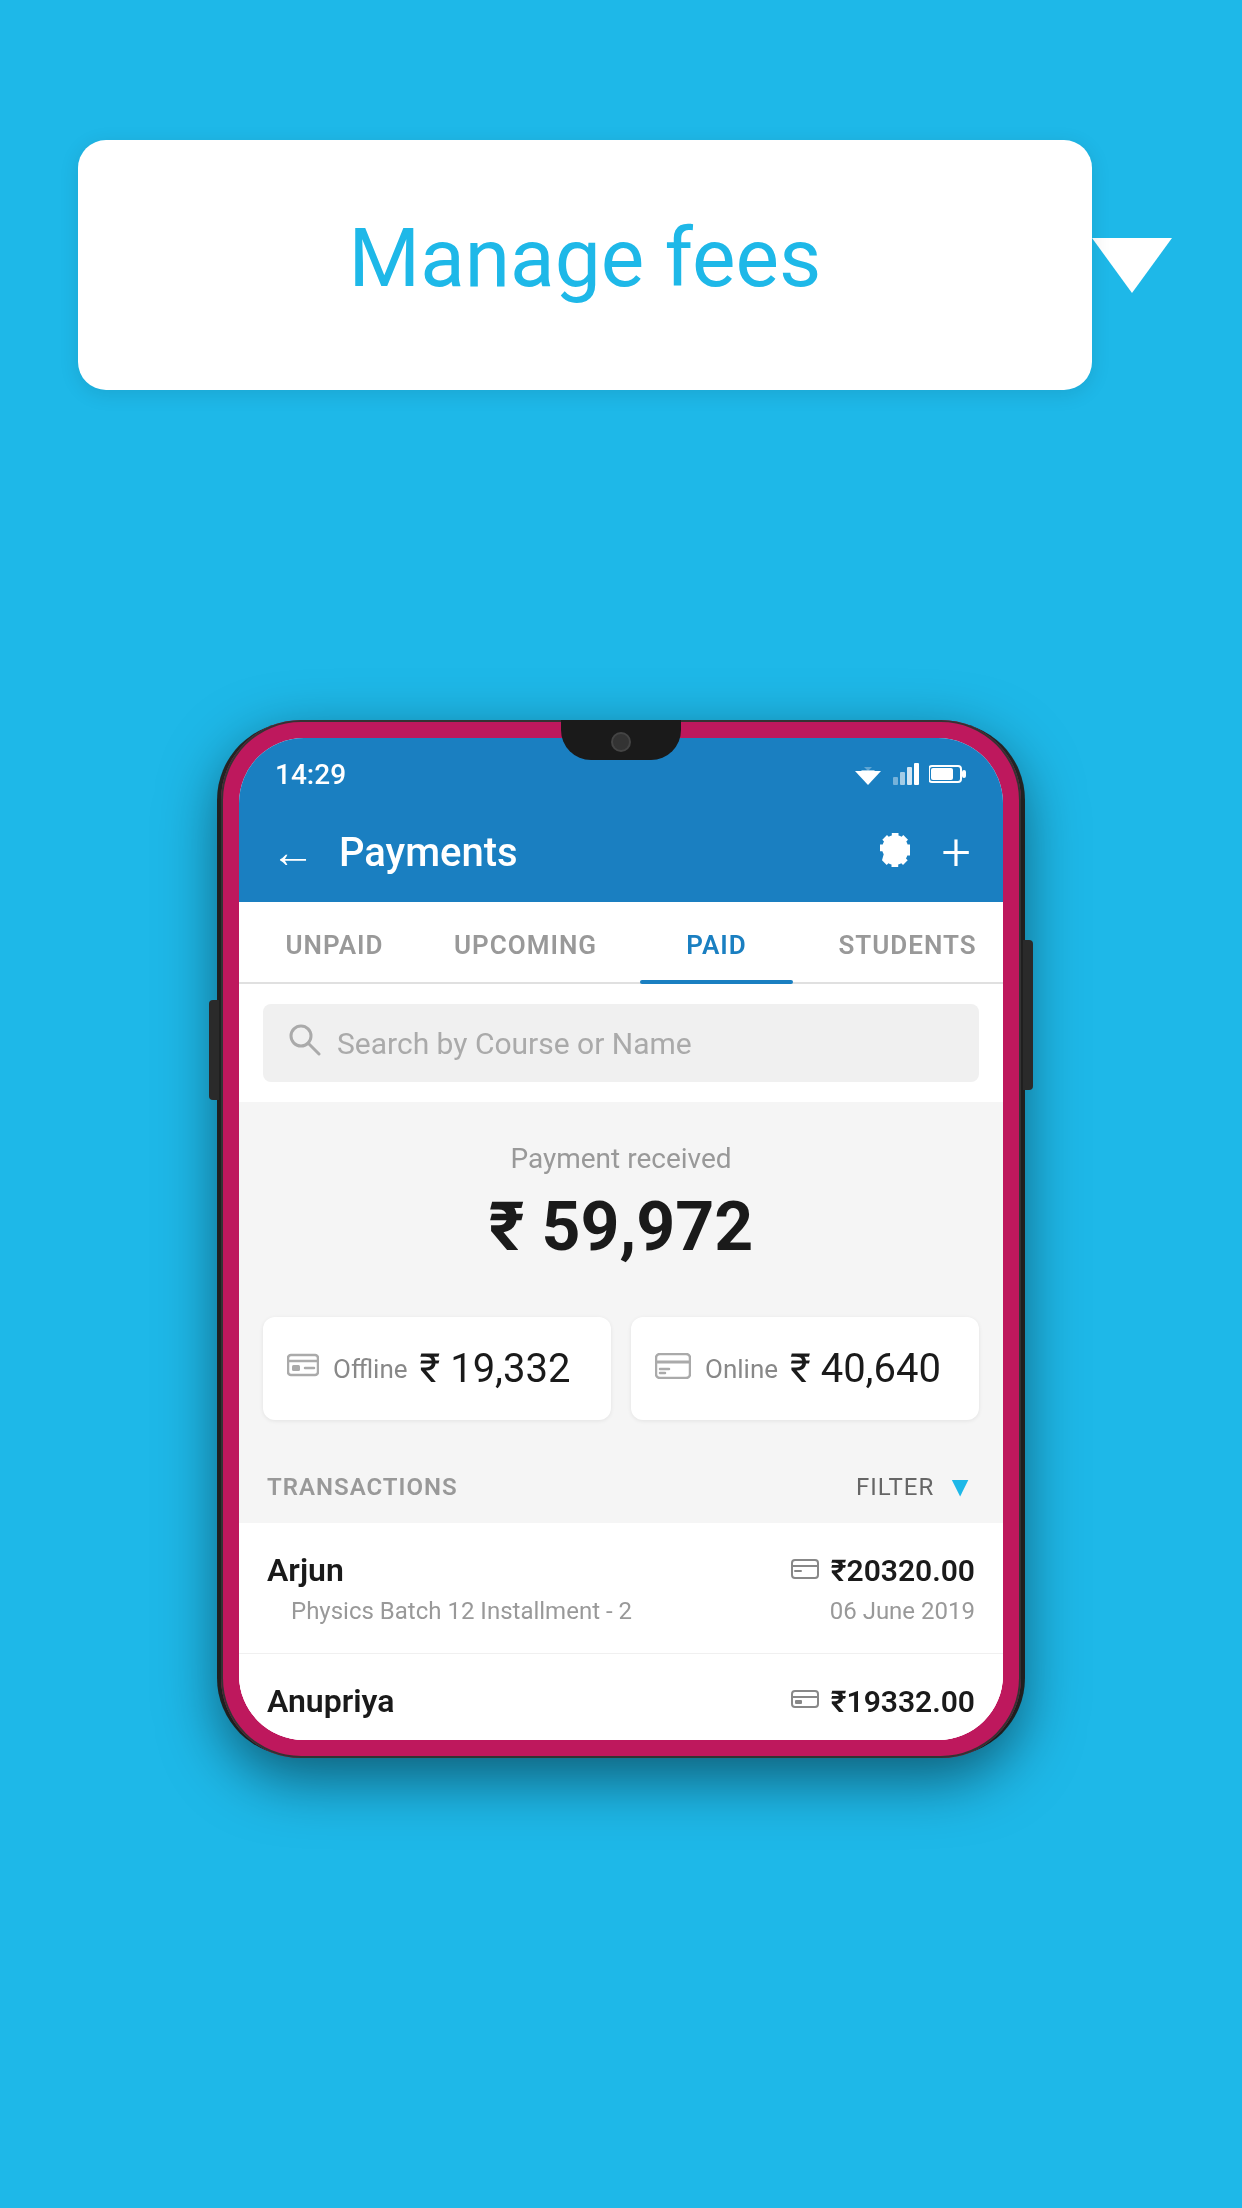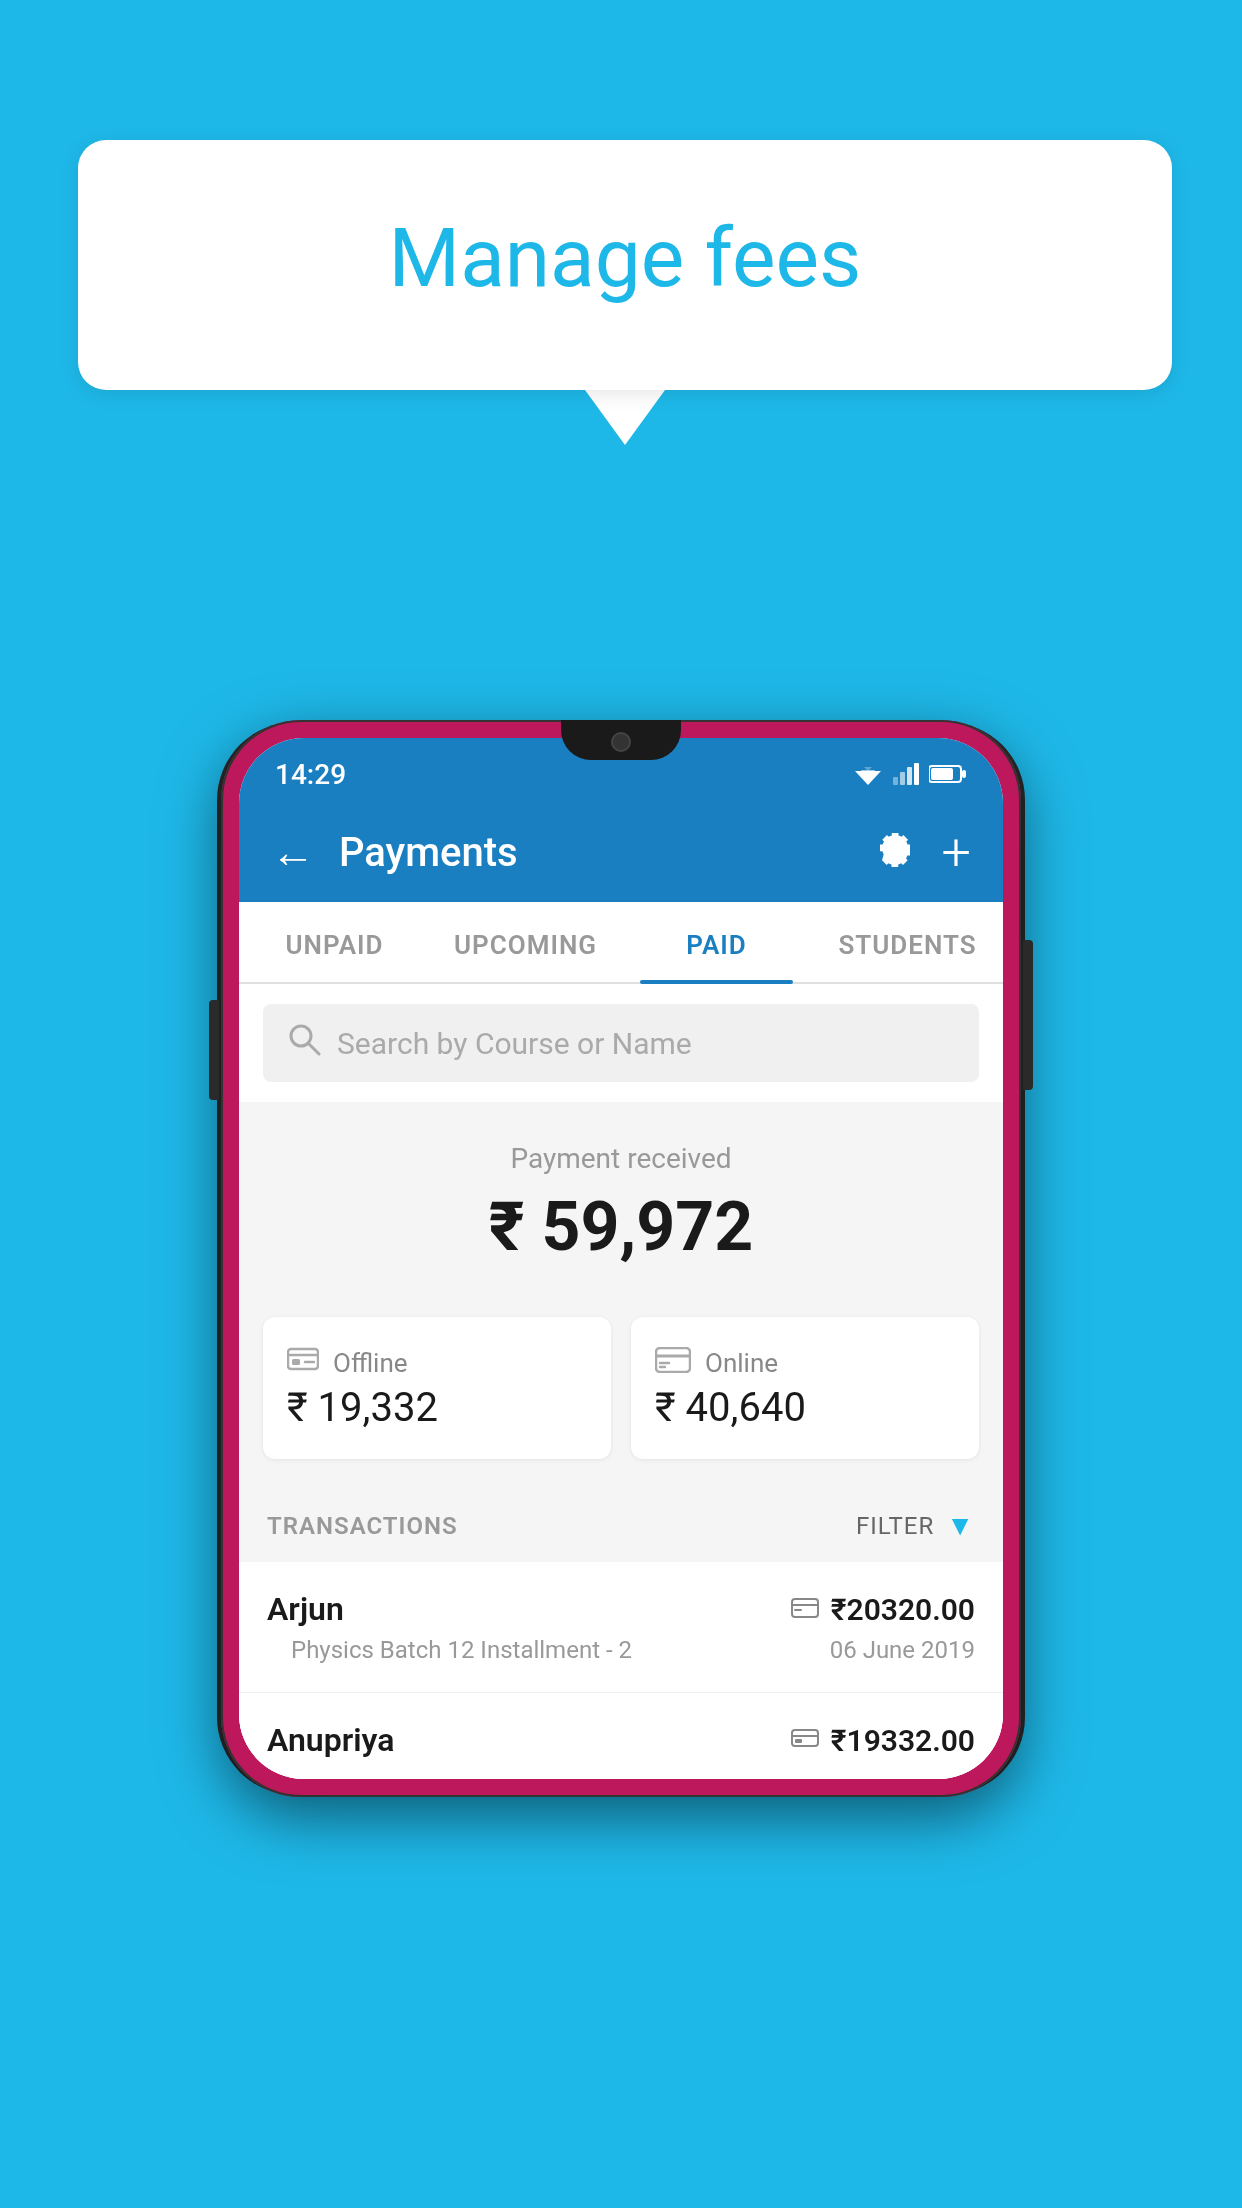--- a/index.html
+++ b/index.html
@@ -13,21 +13,21 @@
       position: relative;
     }
 
     
     .speech-bubble-container {
       position: absolute;
       top: 140px;
       left: 78px;
       right: 70px;
       display: flex;
-      flex-direction: column;
+      flex-direction: row;
       align-items: center;
     }
 
     .speech-bubble {
       background: white;
       border-radius: 28px;
       padding: 70px 60px 60px;
       text-align: center;
       width: 100%;
       box-shadow: 0 4px 20px rgba(0,0,0,0.1);
@@ -295,22 +295,22 @@
       padding: 20px 24px 30px;
       background: #f5f5f5;
     }
 
     .payment-method-card {
       flex: 1;
       background: white;
       border-radius: 12px;
       padding: 28px 24px;
       display: flex;
-      flex-direction: column;
-      gap: 4px;
+      flex-direction: row;
+      gap: 12px;
       box-shadow: 0 1px 4px rgba(0,0,0,0.08);
     }
 
     .payment-method-header {
       display: flex;
       align-items: center;
       gap: 14px;
       color: #888;
       font-size: 26px;
     }

